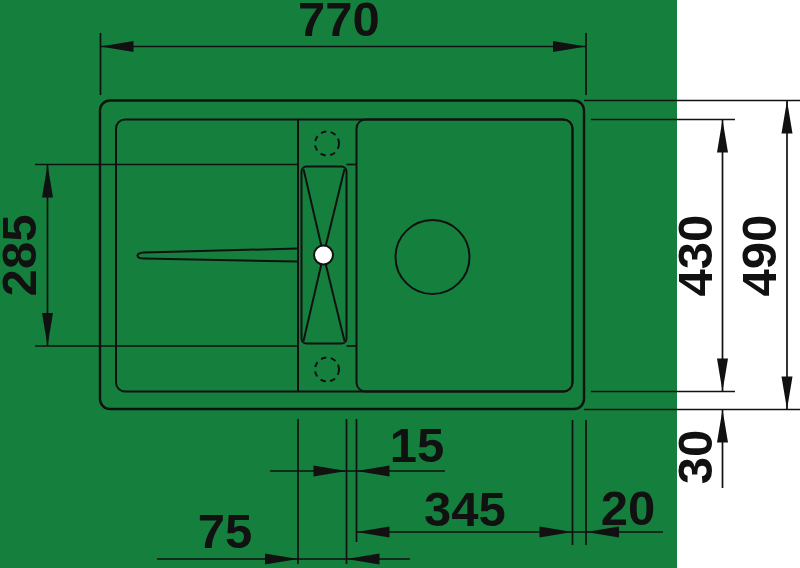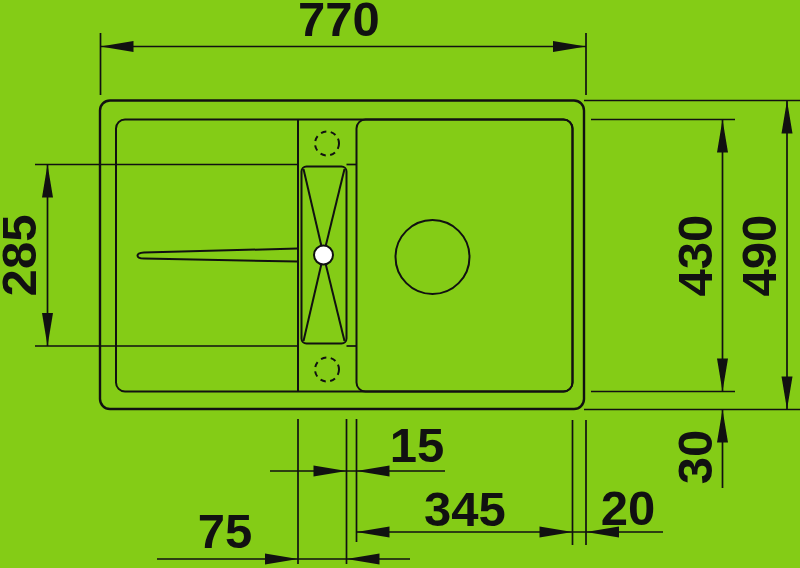--- a/index.html
+++ b/index.html
@@ -5,23 +5,23 @@
   html, body {
     margin: 0;
     padding: 0;
     background: #ffffff;
     width: 800px;
     height: 568px;
     overflow: hidden;
   }
   .stage {
     position: relative;
-    width: 800px;
+    width: 677px;
     height: 568px;
-    background: #84cc16;
+    background: #15803d;
   }
   svg { display: block; }
   .outline   { fill: none; stroke: #111111; stroke-width: 2.4px; }
   .thin      { fill: none; stroke: #111111; stroke-width: 2px; }
   .dimline   { fill: none; stroke: #111111; stroke-width: 1.7px; }
   .dashcirc  { fill: none; stroke: #111111; stroke-width: 2px; stroke-dasharray: 5.5 4.5; }
   .arrow     { fill: #111111; stroke: none; }
   .dimtext {
     font-family: "Liberation Sans", "DejaVu Sans", sans-serif;
     font-weight: 700;

